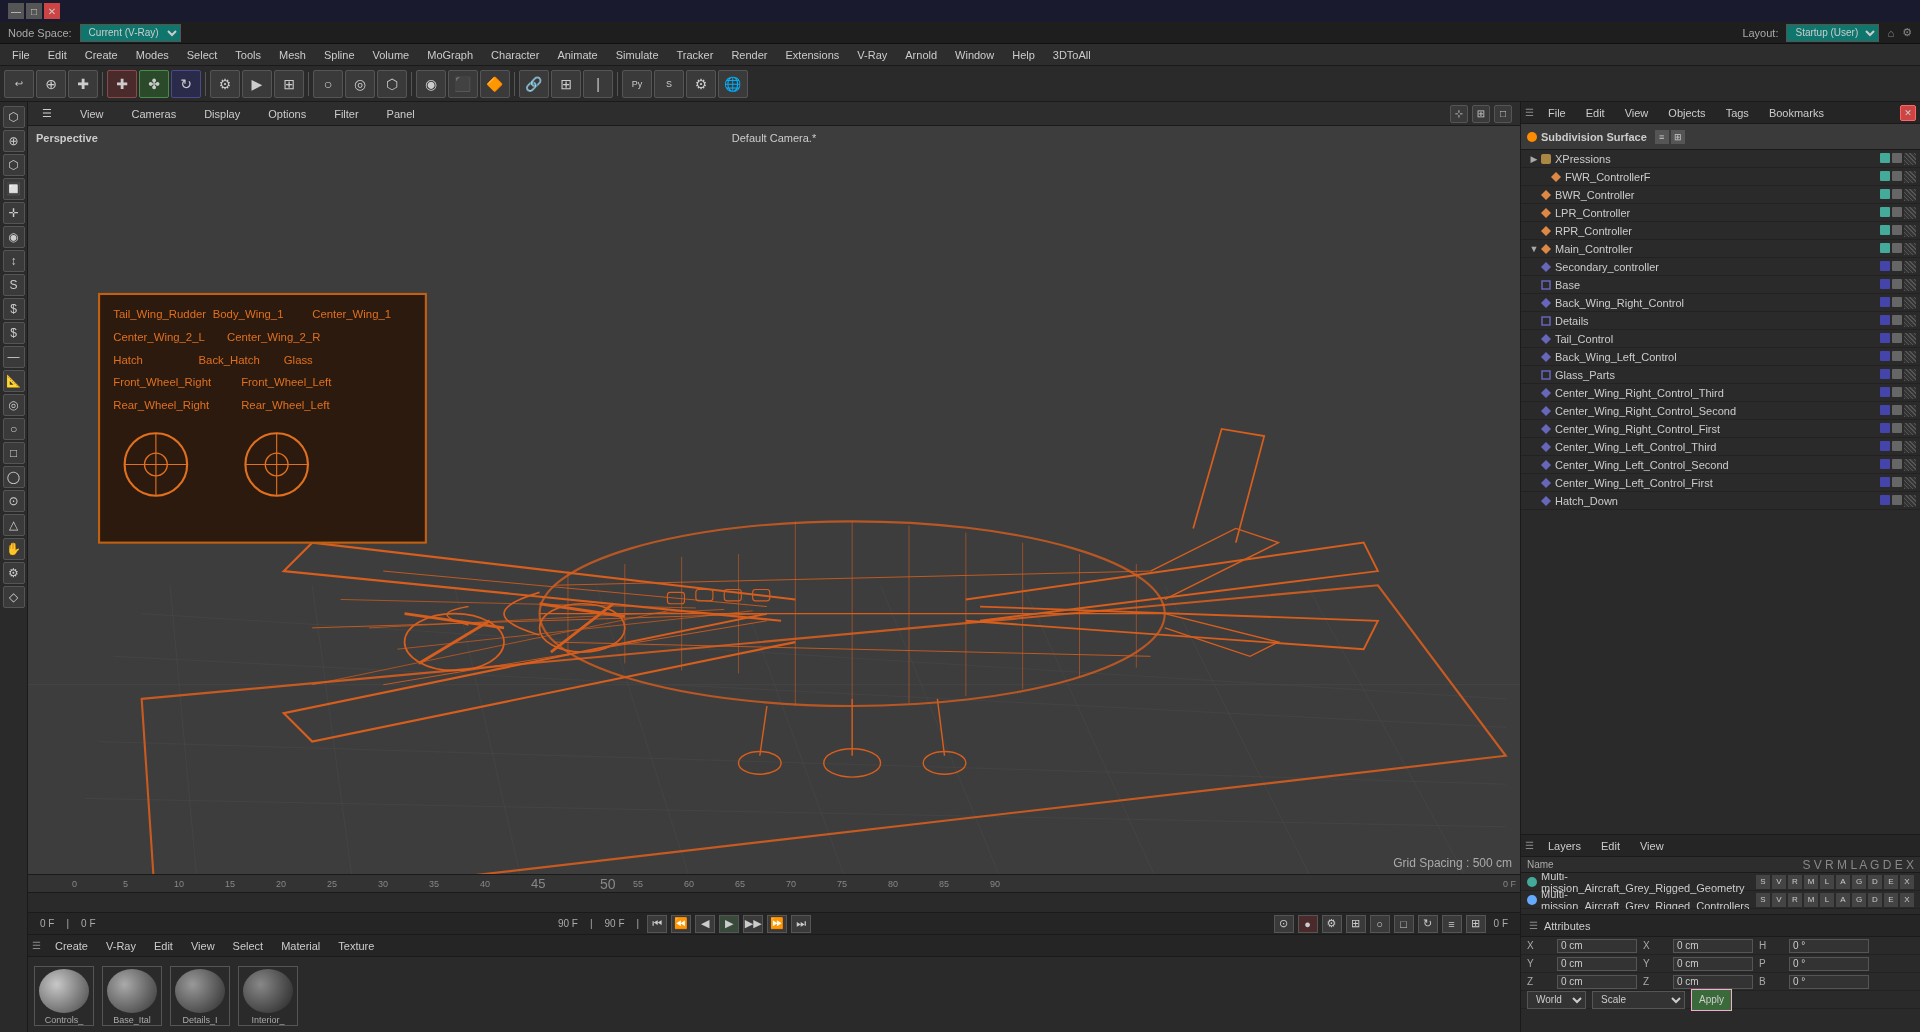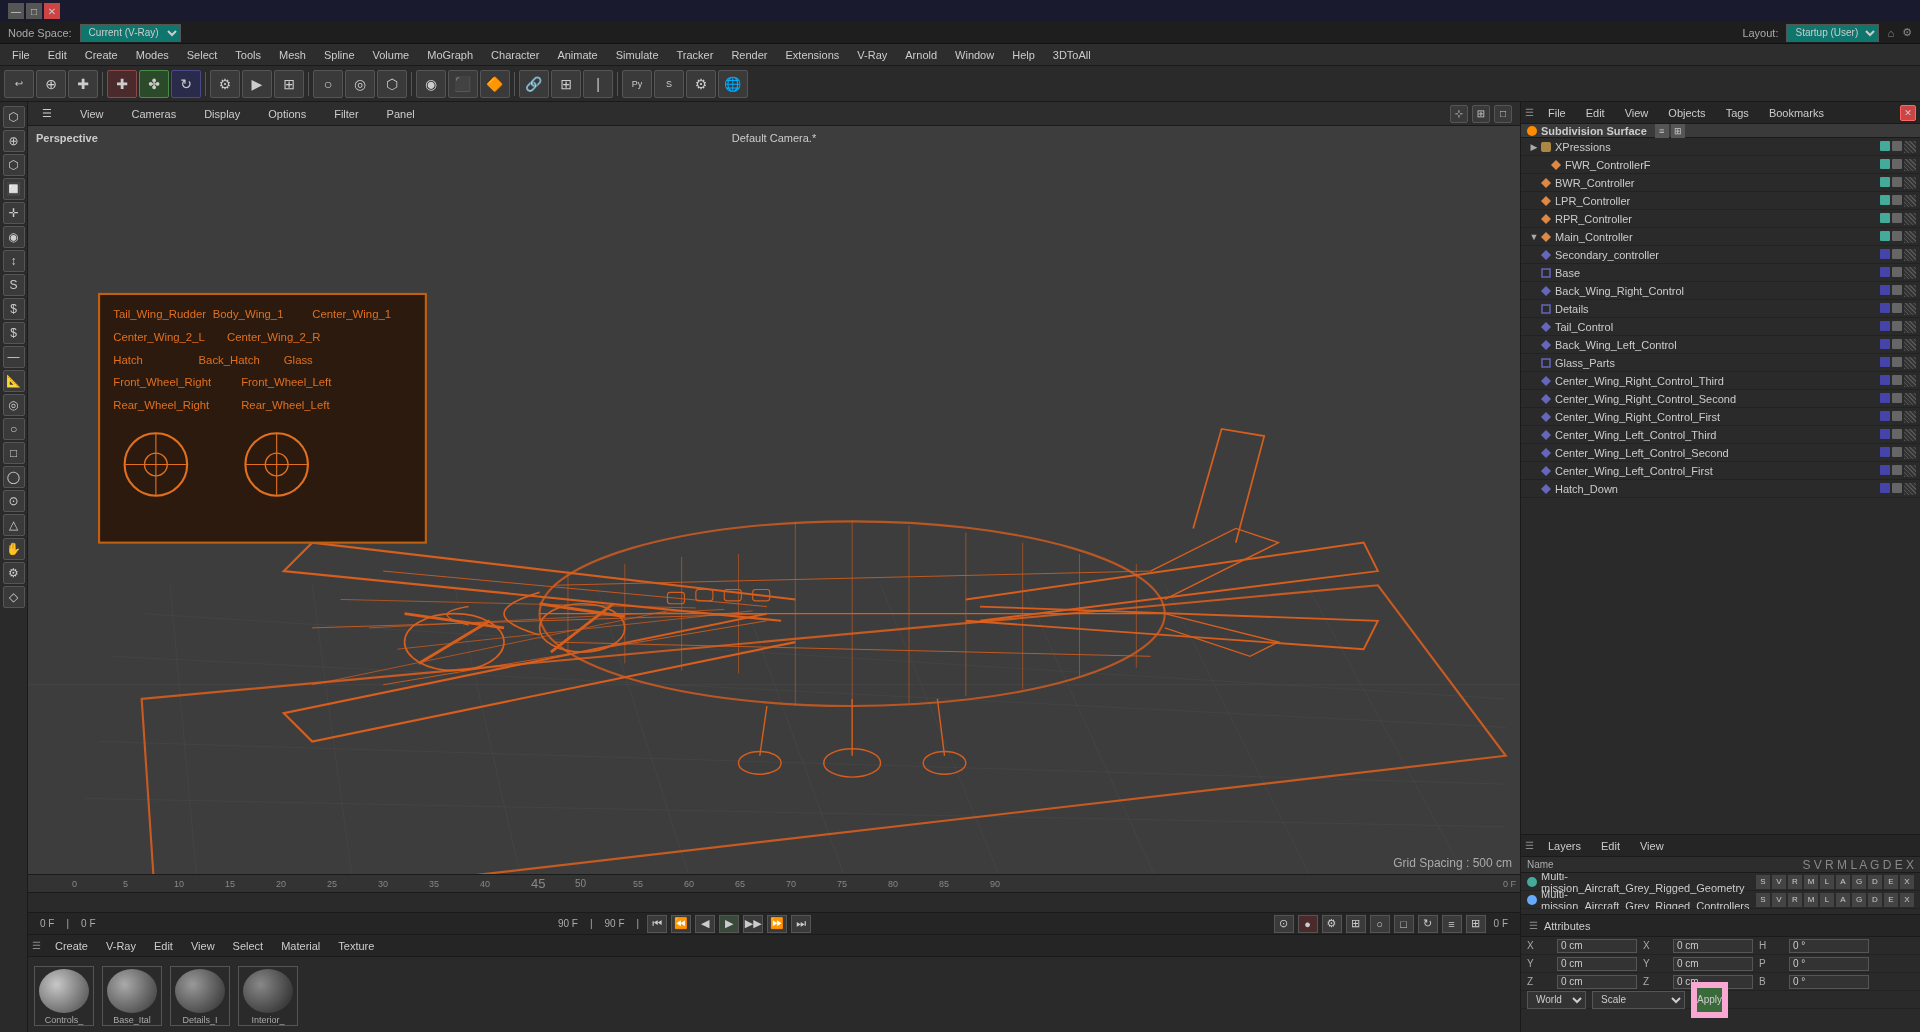--- a/index.html
+++ b/index.html
@@ -152,21 +152,21 @@
 
     
     #om-header {
       height: 22px; background: #252525; display: flex; align-items: center;
       padding: 0 4px; gap: 8px; border-bottom: 1px solid #1a1a1a;
     }
     .om-menu { padding: 2px 6px; color: #ccc; font-size: 11px; cursor: pointer; }
 
     
     #subdiv-header {
-      height: 14px; background: #3a3a3a; display: flex; align-items: center;
+      height: 26px; background: #3a3a3a; display: flex; align-items: center;
       padding: 0 6px; gap: 4px; border-bottom: 1px solid #1a1a1a;
     }
     .subdiv-dot { width: 10px; height: 10px; background: #ff8c00; border-radius: 50%; flex-shrink: 0; }
     .subdiv-label { color: #ccc; font-size: 11px; font-weight: bold; }
     .subdiv-icons { display: flex; gap: 2px; margin-left: 4px; }
     .subdiv-icon { width: 14px; height: 14px; background: #555; font-size: 9px; display: flex; align-items: center; justify-content: center; cursor: pointer; }
 
     
     #object-tree {
       flex: 1; overflow-y: auto; background: #2a2a2a;
@@ -229,22 +229,22 @@
       width: 80px; height: 14px; background: #333; border: 1px solid #555;
       color: #ccc; font-size: 10px; padding: 0 3px; margin-right: 6px;
     }
 
     
     .small-select {
       height: 18px; background: #333; border: 1px solid #555;
       color: #ccc; font-size: 10px; padding: 0 4px; cursor: pointer;
     }
     .apply-btn {
-      height: 36px; background: #3a6a3a; border: 6px solid #f9a8d4;
-      color: #ccc; font-size: 10px; padding: 0 0; cursor: pointer;
+      height: 22px; background: #3a6a3a; border: 1px solid #f9a8d4;
+      color: #ccc; font-size: 10px; padding: 0 7px; cursor: pointer;
     }
 
     
     ::-webkit-scrollbar { width: 8px; height: 8px; }
     ::-webkit-scrollbar-track { background: #2a2a2a; }
     ::-webkit-scrollbar-thumb { background: #555; border-radius: 2px; }
 
     #node-space-bar {
       height: 22px; background: #1e1e1e; display: flex; align-items: center;
       padding: 0 8px; gap: 8px; border-bottom: 1px solid #111;
@@ -522,21 +522,21 @@
           <span style="font-size:9px; color:#888; position:absolute; left:44px;">0</span>
           <span style="font-size:9px; color:#888; position:absolute; left:95px;">5</span>
           <span style="font-size:9px; color:#888; position:absolute; left:146px;">10</span>
           <span style="font-size:9px; color:#888; position:absolute; left:197px;">15</span>
           <span style="font-size:9px; color:#888; position:absolute; left:248px;">20</span>
           <span style="font-size:9px; color:#888; position:absolute; left:299px;">25</span>
           <span style="font-size:9px; color:#888; position:absolute; left:350px;">30</span>
           <span style="font-size:9px; color:#888; position:absolute; left:401px;">35</span>
           <span style="font-size:9px; color:#888; position:absolute; left:452px;">40</span>
           <span style="font-size:13px; color:#888; position:absolute; left:503px;text-align:right;">45</span>
-          <span style="font-size:10px; color:#888; position:absolute; left:547px;">50</span>
+          <span style="font-size:14px; color:#888; position:absolute; left:572px;">50</span>
           <span style="font-size:9px; color:#888; position:absolute; left:605px;">55</span>
           <span style="font-size:9px; color:#888; position:absolute; left:656px;">60</span>
           <span style="font-size:9px; color:#888; position:absolute; left:707px;">65</span>
           <span style="font-size:9px; color:#888; position:absolute; left:758px;">70</span>
           <span style="font-size:9px; color:#888; position:absolute; left:809px;">75</span>
           <span style="font-size:9px; color:#888; position:absolute; left:860px;">80</span>
           <span style="font-size:9px; color:#888; position:absolute; left:911px;">85</span>
           <span style="font-size:9px; color:#888; position:absolute; left:962px;">90</span>
           <span style="font-size:9px; color:#888; position:absolute; right:4px;">0 F</span>
         </div>

